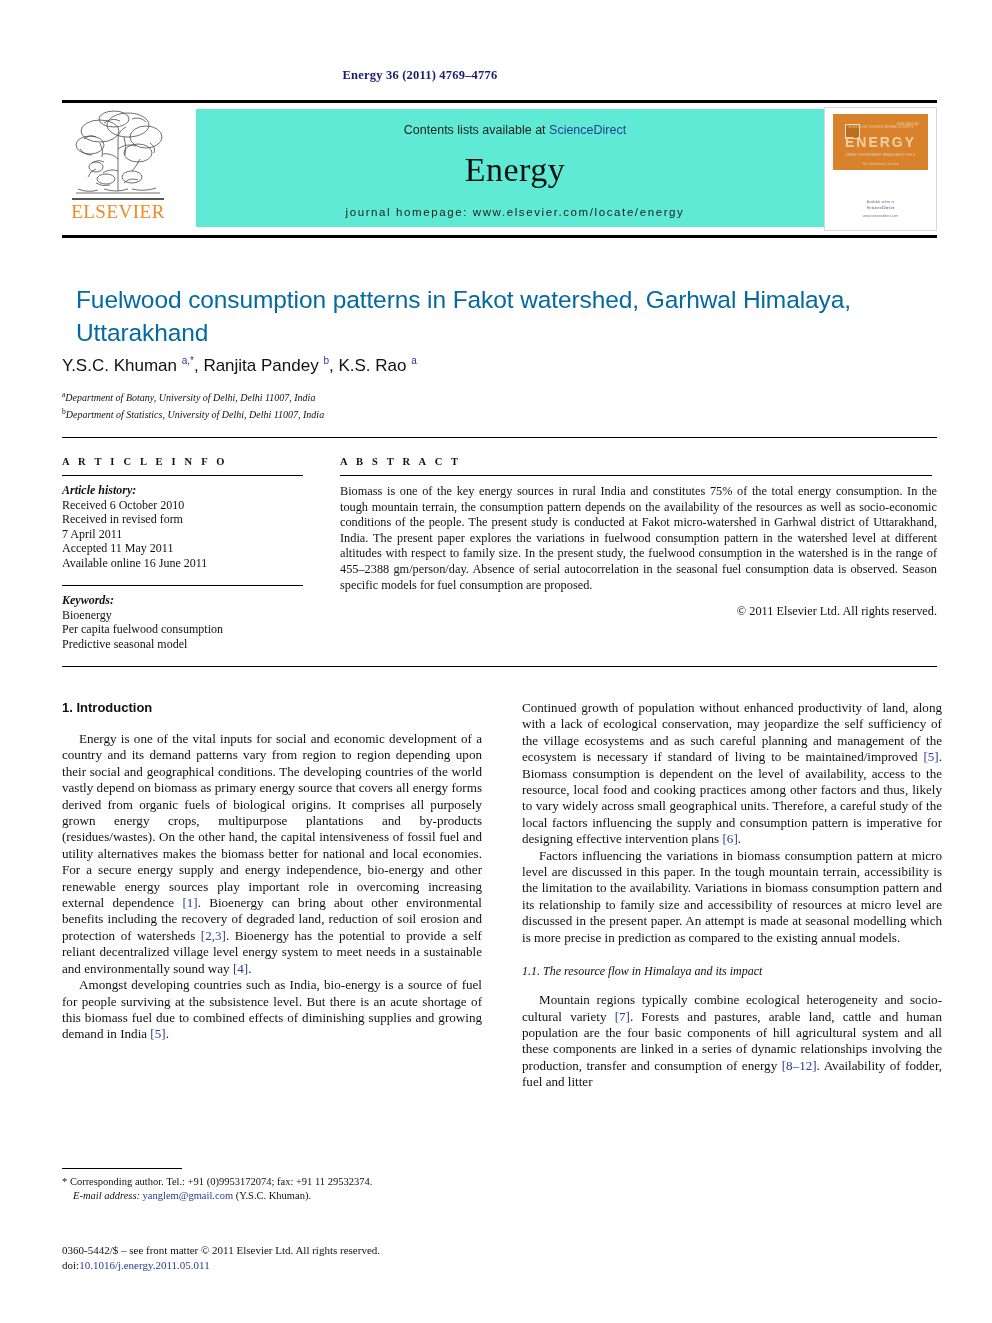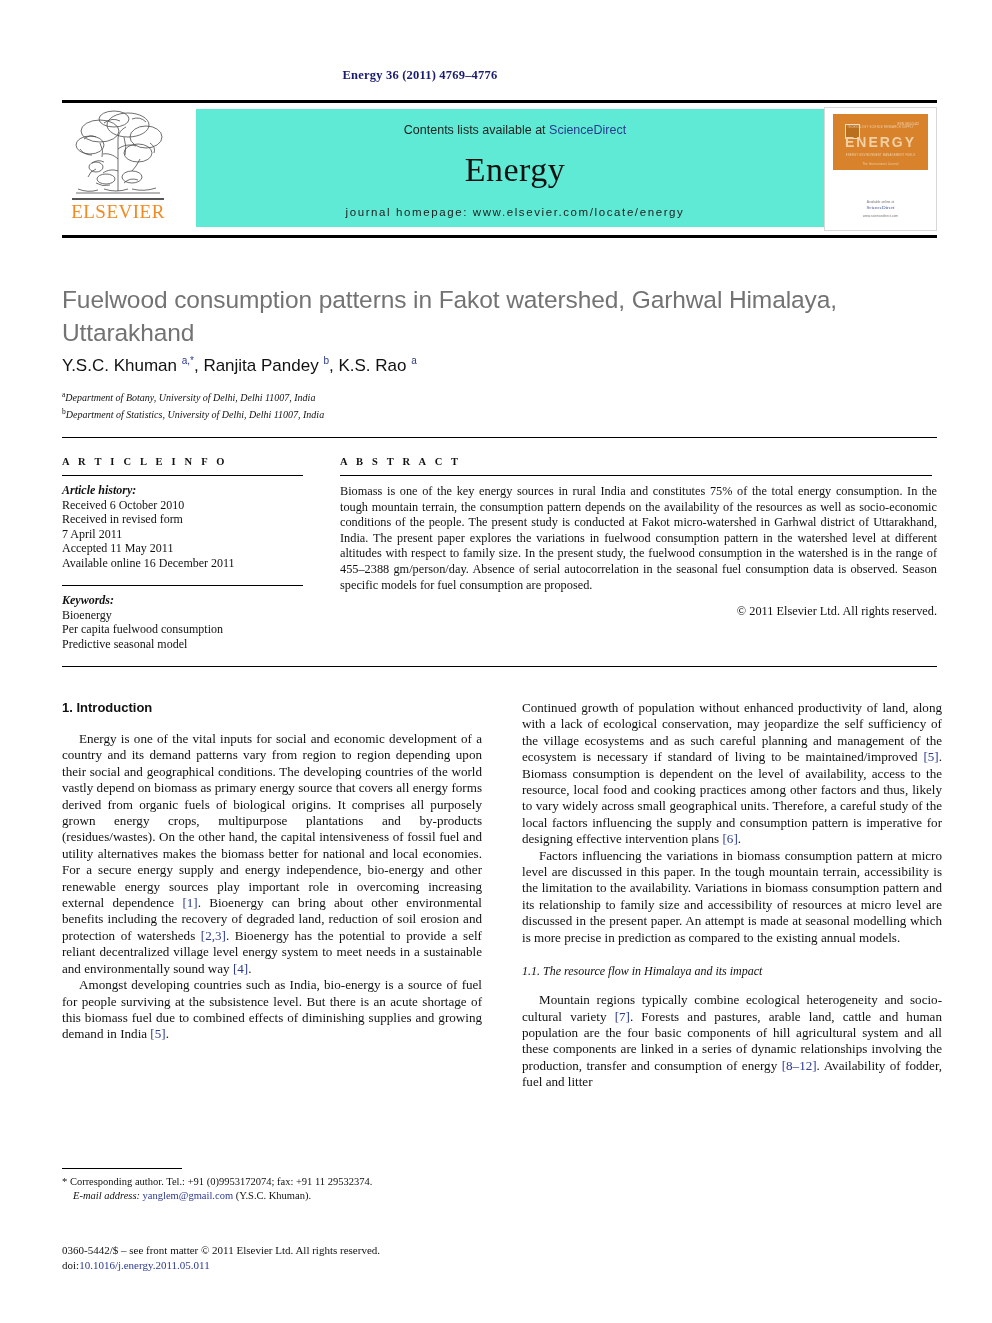--- a/index.html
+++ b/index.html
@@ -207,27 +207,27 @@
     right: 9px;
     top: 8px;
     font-size: 3px;
     color: #f0d6b4;
     font-family: "Liberation Sans", sans-serif;
   }
 
   
   .title {
     position: absolute;
-    left: 62px;
+    left: 76px;
     top: 283px;
     width: 880px;
     font-family: "Liberation Sans", sans-serif;
     font-size: 24.5px;
     line-height: 33px;
-    color: #737373;
+    color: #0369a1;
     font-weight: normal;
     letter-spacing: -0.1px;
   }
   .authors {
     position: absolute;
     left: 62px;
     top: 355px;
     width: 880px;
     font-family: "Liberation Sans", sans-serif;
     font-size: 17px;
@@ -487,21 +487,21 @@
 
       <div class="col-info">
         <div class="sec-label">A R T I C L E   I N F O</div>
         <div class="hr-thin"></div>
         <div class="info-text">
           <div class="it">Article history:</div>
           <div>Received 6 October 2010</div>
           <div>Received in revised form</div>
           <div>7 April 2011</div>
           <div>Accepted 11 May 2011</div>
-          <div>Available online 16 December 2011</div>
+          <div>Available online 16 June 2011</div>
         </div>
         <div class="kw-block">
           <div class="hr-thin"></div>
           <div class="info-text">
             <div class="it">Keywords:</div>
             <div>Bioenergy</div>
             <div>Per capita fuelwood consumption</div>
             <div>Predictive seasonal model</div>
           </div>
         </div>

